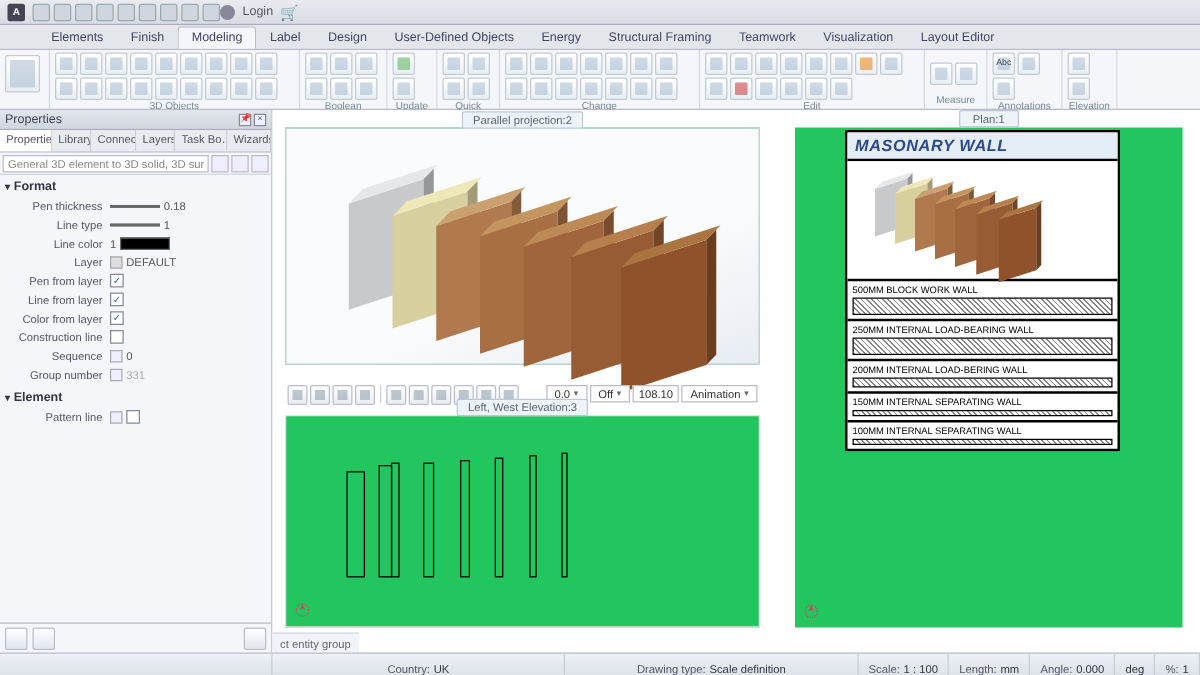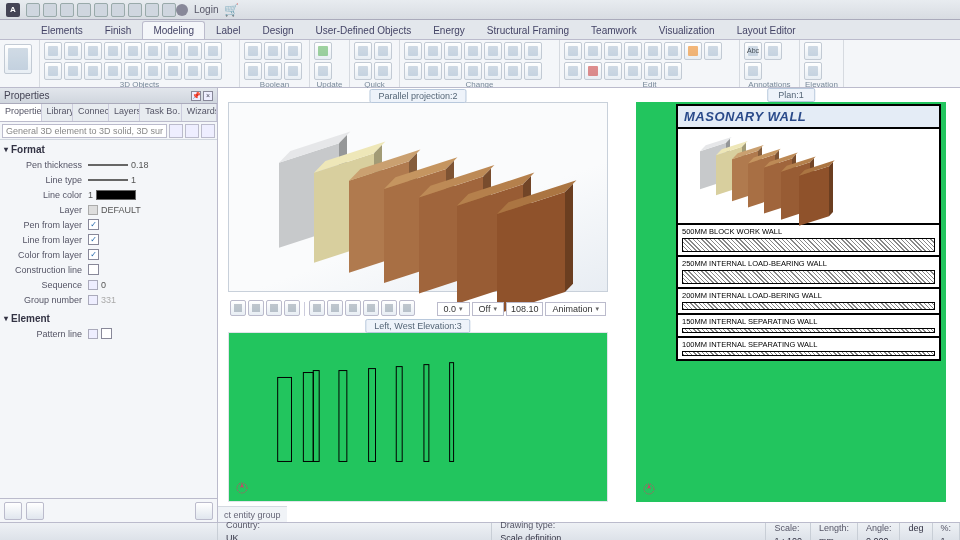--- a/index.html
+++ b/index.html
@@ -53,49 +53,49 @@
 .palette .spacer { flex:1; }
 .palette .pfoot { height:24px;border-top:1px solid #bbc;display:flex;align-items:center;padding:0 4px;gap:4px; }
 .palette .pfoot .fb { width:18px;height:18px;border:1px solid #bbc;background:linear-gradient(#fff,#e0e6ee);border-radius:2px;cursor:pointer; }
 
 .viewarea { flex:1; position:relative; background:#fff; }
 .vp { position:absolute; background:#22c55e; }
 .vp .vtag { position:absolute; top:-14px; left:50%; transform:translateX(-50%); background:#eef3fa; border:1px solid #b8c8dc; padding:1px 8px; font-size:9px; color:#567; border-radius:2px; white-space:nowrap; }
 .vp1 { left:10px; top:14px; width:380px; height:190px; border:1px solid #c8d0da; }
 .vp1 .canvas { position:absolute; inset:0; background:linear-gradient(160deg,#fafbfc 60%,#e8edf3); }
 
-.toolbar3d { position:absolute; left:10px; top:208px; width:380px; height:20px; display:flex; align-items:flex-end; gap:2px; padding:0 2px; }
+.toolbar3d { position:absolute; left:10px; top:220px; width:380px; height:20px; display:flex; align-items:flex-start; gap:2px; padding:0 2px; }
 .toolbar3d .tb { width:16px;height:16px;border:1px solid #bbc;background:linear-gradient(#fff,#e8eef4);cursor:pointer;border-radius:2px; position:relative; }
 .toolbar3d .tb::after { content:''; position:absolute; inset:3px; background:#678; opacity:.4; }
 .toolbar3d .tsep { width:1px; height:14px; background:#ccd; margin:0 2px; }
 .toolbar3d .tval { font-size:9px; padding:1px 4px; border:1px solid #bbc; background:#fff; }
 .toolbar3d .tdrop { font-size:9px; padding:1px 6px; border:1px solid #bbc; background:#fff; cursor:pointer; display:flex;align-items:center;gap:3px; }
 .toolbar3d .tdrop::after { content:'▾'; font-size:7px; color:#666; }
 
 .vp2 { left:10px; top:244px; width:380px; height:170px; border:1px solid #e0e4ea; }
 .vp2 svg { width:100%; height:100%; }
 
 .vp3 { right:14px; top:14px; width:310px; height:400px; }
 .vp3 .wintag { position:absolute; top:-14px; left:50%; transform:translateX(-50%); background:#eef3fa; border:1px solid #b8c8dc; padding:1px 10px; font-size:9px; color:#567; border-radius:2px; }
-.sheet { position:absolute; left:40px; top:2px; width:265px; border:2px solid #000; background:#fff; }
+.sheet { position:absolute; left:40px; top:2px; width:220px; border:2px solid #000; background:#fff; }
 .sheet .shdr { border-bottom:2px solid #000; padding:3px 6px; font-size:13px; font-weight:bold; font-style:italic; color:#2a4a8a; background:#e4ecf6; letter-spacing:.5px; }
 .sheet .preview { height:96px; border-bottom:2px solid #000; position:relative; background:#fff; }
 .sheet .item { border-bottom:2px solid #000; }
 .sheet .item:last-child { border-bottom:none; }
 .sheet .item .ilbl { font-size:7.5px; padding:2px 4px 1px; color:#000; font-weight:500; }
 .sheet .item .ibar { height:14px; margin:1px 4px 3px; border:1px solid #000; background:repeating-linear-gradient(45deg,#888 0,#888 1px,#fff 1px,#fff 3px); }
 .sheet .item .ibar.brick { background:repeating-linear-gradient(0deg,#b87850 0,#b87850 3px,#965030 3px,#965030 4px); }
 .sheet .item .ibar.thin { height:8px; }
 .sheet .item .ibar.vthin { height:5px; }
 
 .compass { width:14px;height:14px; position:absolute; }
 .compass svg { width:100%;height:100%; }
 
 .statusbar { position:absolute; bottom:0; left:0; right:0; height:18px; background:linear-gradient(#eef1f5,#dde2e9); border-top:1px solid #bbc; display:flex; align-items:center; font-size:9px; color:#556; }
-.statusbar .scell { padding:0 8px; border-right:1px solid #c8ced6; height:100%; display:flex;align-items:flex-start; gap:3px; white-space:nowrap;flex-direction:column; }
+.statusbar .scell { padding:0 8px; border-right:1px solid #c8ced6; height:100%; display:flex;align-items:flex-end; gap:3px; white-space:nowrap; }
 .statusbar .scell.stretch { flex:1; justify-content:center; }
 .statusbar .sval { color:#334; }
 
 .entitybar { position:absolute; left:218px; bottom:18px; height:16px; padding:0 6px; font-size:9px; color:#667; background:#f0f3f7; border-top:1px solid #d4d9e0; display:flex;align-items:center; }
 
 
 .panels { position:absolute; left:30px; top:20px; width:320px; height:160px; }
 .panel { position:absolute; }
 .panel .top { position:absolute; width:100%; height:8px; top:-8px; transform:skewX(-55deg); transform-origin:bottom left; }
 .panel .side { position:absolute; width:8px; height:100%; right:-8px; transform:skewY(-35deg); transform-origin:top left; filter:brightness(.75); }
@@ -229,20 +229,27 @@
         <div class="rb orange"></div>
         <div class="rb"></div>
         <div class="rb"></div>
         <div class="rb red"></div>
         <div class="rb"></div>
         <div class="rb"></div>
         <div class="rb"></div>
         <div class="rb"></div>
       </div>
     <div class="lbl">Edit</div>
+  </div>
+  <div class="grp" style="width:50px">
+    <div class="icons">
+        <div class="rb"></div>
+        <div class="rb"></div>
+      </div>
+    <div class="lbl">Measure</div>
   </div>
   <div class="grp" style="width:60px">
     <div class="icons">
         <div class="rb" style="font-size:7px;text-align:center;line-height:16px">Abc</div>
         <div class="rb"></div>
         <div class="rb"></div>
       </div>
     <div class="lbl">Annotations</div>
   </div>
   <div class="grp" style="width:44px">

